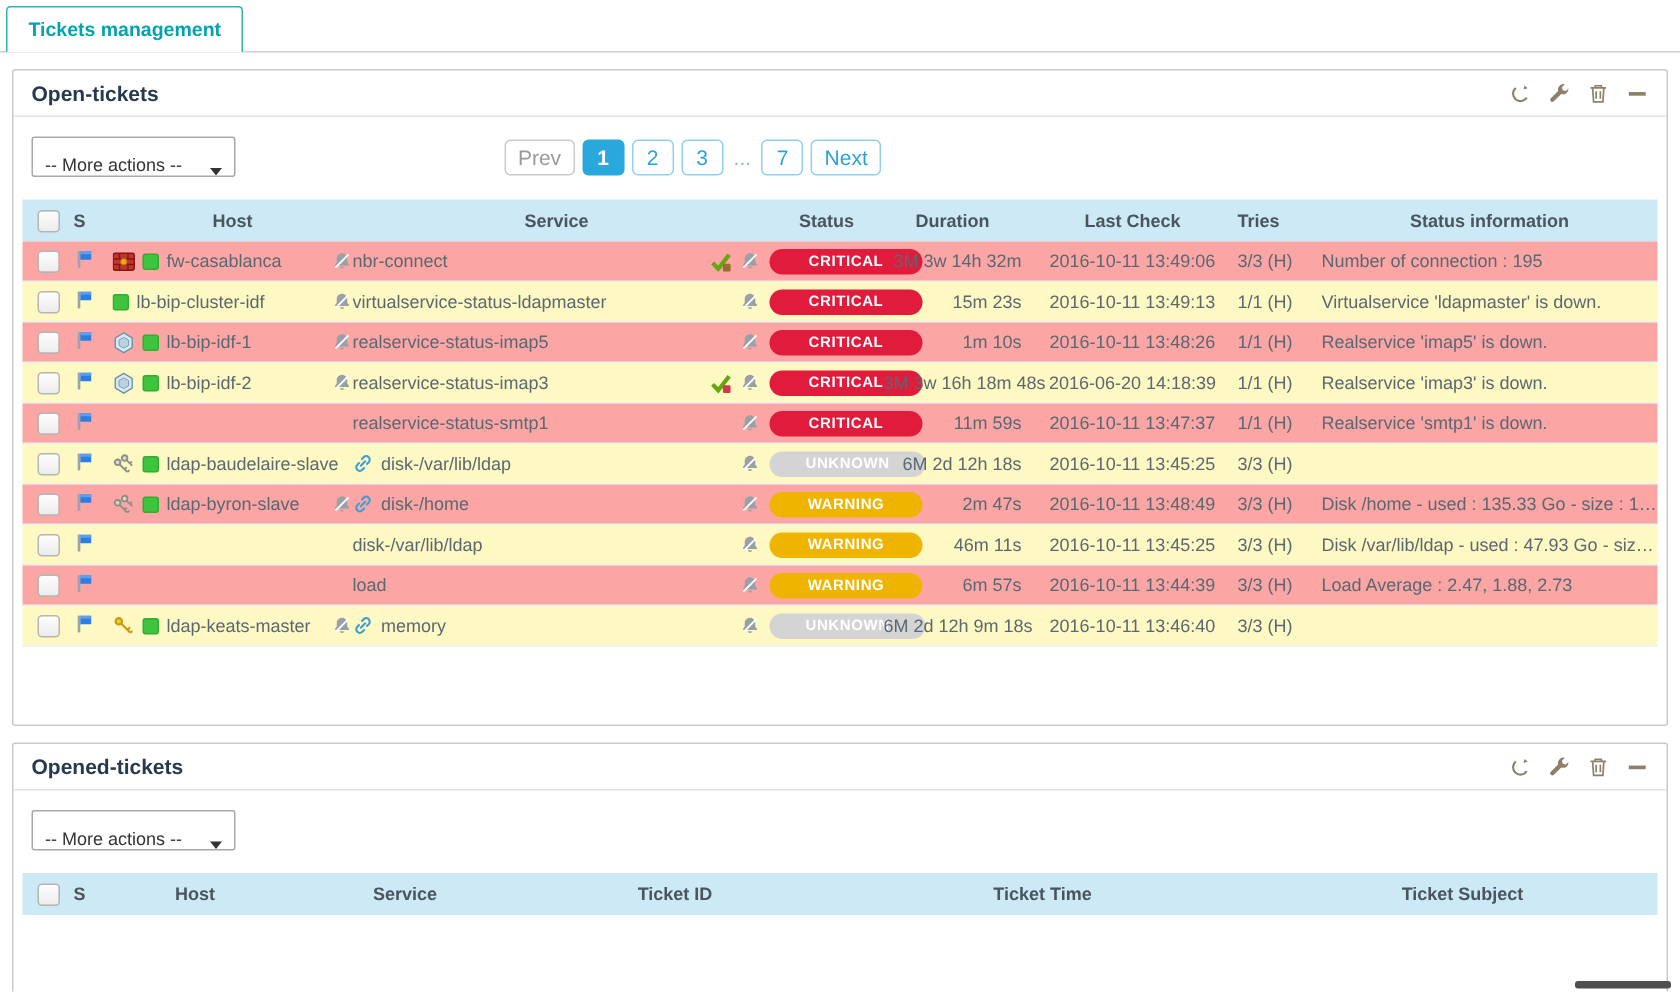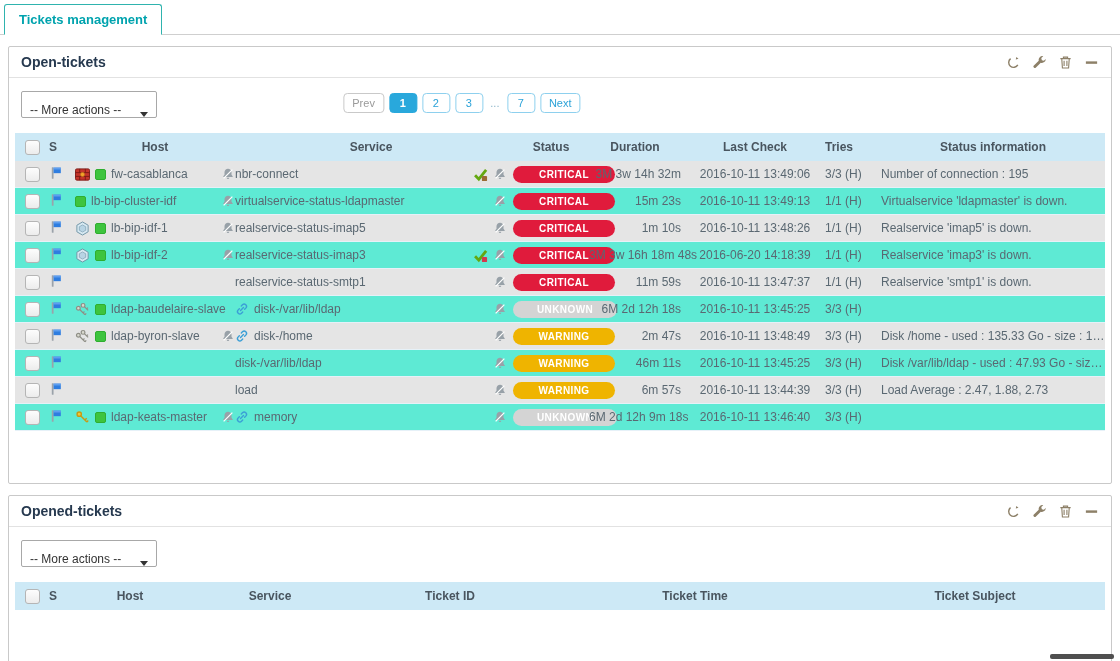--- a/index.html
+++ b/index.html
@@ -22,31 +22,31 @@
   .panel-body{padding:13px 6px 0 6px}
   
   .controls{position:relative;height:28px;margin-bottom:14px}
   .select-wrap{position:absolute;left:6px;top:0;width:136px;height:27px;border:1px solid #a8a8a8;
                border-radius:2px;background:#fff;display:flex;align-items:flex-end;
                padding:0 8px;box-sizing:border-box;font-size:12px;color:#333;cursor:pointer}
   .select-wrap .lbl{flex:1}
   .dd-arrow{width:0;height:0;border-left:4px solid transparent;border-right:4px solid transparent;
             border-top:5px solid #333}
   .pagination{position:absolute;left:41%;top:2px;transform:translateX(-50%);display:flex;gap:5px;align-items:center}
-  .pg{font-size:11px;padding:3px 8px;border-radius:4px;border:1px solid #8ed0ee;color:#2ba2d8;
+  .pg{font-size:14px;padding:3px 8px;border-radius:4px;border:1px solid #8ed0ee;color:#2ba2d8;
       background:#fff;cursor:pointer;min-width:10px;text-align:center}
   .pg-muted{border-color:#c9c9c9;color:#9a9a9a}
   .pg-active{background:#29a8dc;border-color:#29a8dc;color:#fff;font-weight:bold}
   .pg-dots{border:none;color:#8fb6c9;padding:3px 2px;cursor:default}
   
   .thead{display:flex;align-items:center;height:28px;background:#cde9f6;font-weight:bold;
          color:#49555f;font-size:12px}
   .trow{display:flex;align-items:center;height:26px;border-bottom:1px solid #e6f1f8;
-        font-size:12px;color:#5a6872;white-space:nowrap;background:#5eead4}
-  .trow.alt{background:#e5e5e5}
+        font-size:12px;color:#5a6872;white-space:nowrap;background:#fef9c3}
+  .trow.alt{background:#fca5a5}
   .w-cb{width:34px;display:flex;justify-content:center;flex:none}
   .w-s{width:26px;flex:none}
   .w-host{width:160px;display:flex;align-items:center;gap:5px;flex:none;overflow:hidden}
   .w-svc{width:278px;display:flex;align-items:center;gap:5px;flex:none;overflow:hidden;padding-right:6px;box-sizing:border-box}
   .w-status{width:76px;text-align:center;flex:none}
   .w-dur{width:96px;text-align:right;padding-right:4px;box-sizing:border-box;flex:none}
   .w-lc{width:140px;text-align:center;flex:none}
   .w-tries{width:56px;flex:none}
   .w-info{flex:1;overflow:hidden;text-overflow:ellipsis}
   .thead .hc{display:block;text-align:center}

